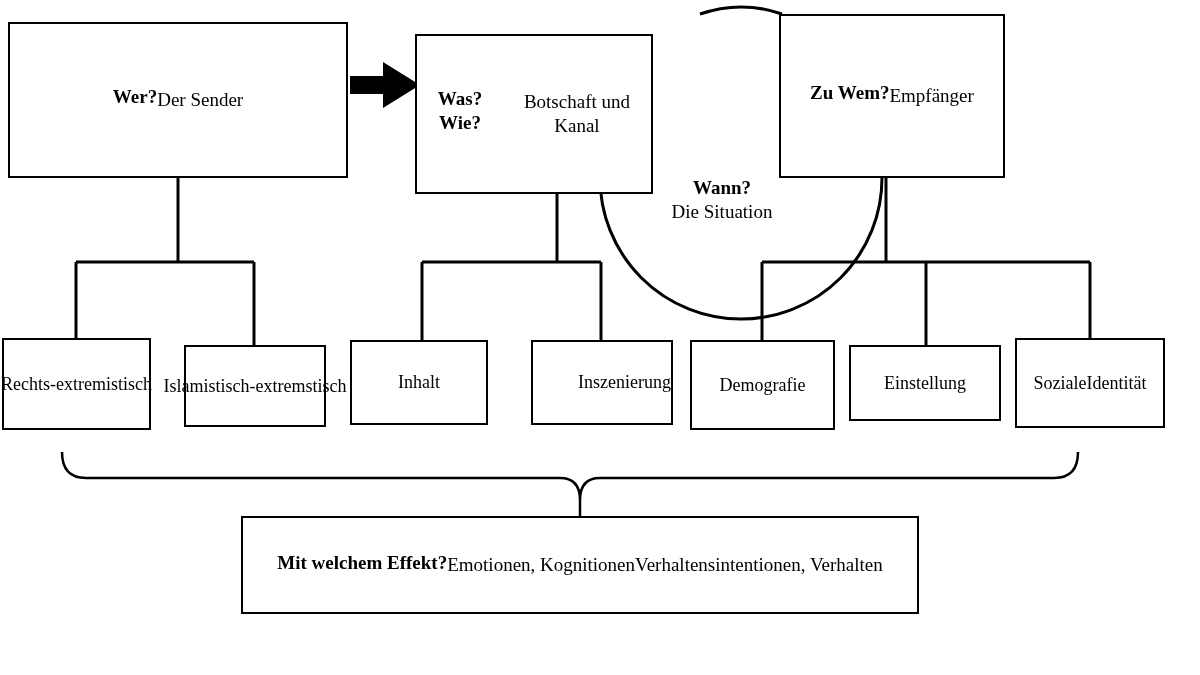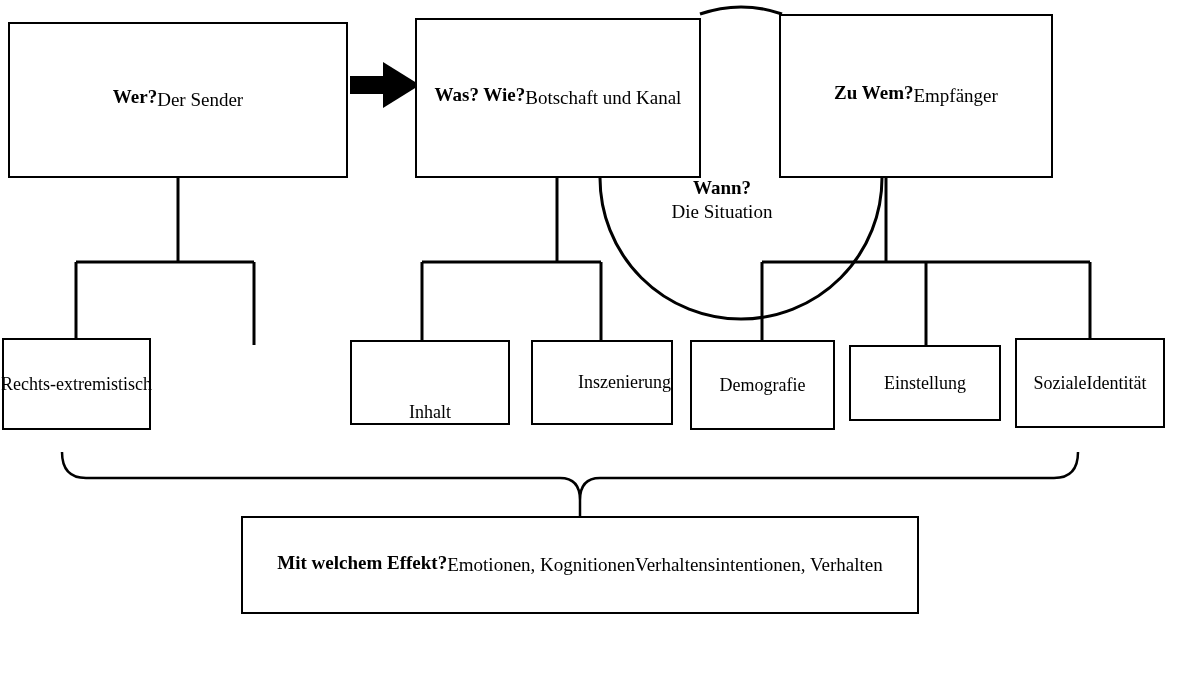--- a/index.html
+++ b/index.html
@@ -97,42 +97,46 @@
 
     <path d="M 62 452 Q 62 478 86 478 L 560 478 Q 580 478 580 500 Q 580 478 600 478 L 1054 478 Q 1078 478 1078 452" fill="none" stroke="#000000" stroke-width="2.5"></path>
     <line x1="580" y1="500" x2="580" y2="516" stroke="#000000" stroke-width="2.5"></line>
   </svg>
 
   <div class="box top-box" style="left:8px; top:22px; width:340px; height:156px;">
     <span class="ttl">Wer?</span>
     <span>Der Sender</span>
   </div>
 
-  <div class="box top-box" style="left:415px; top:18px; width:286px; height:160px;">
+  <div class="box top-box" style="left:415px; top:34px; width:238px; height:160px;">
     <span class="ttl">Was? Wie?</span>
     <span>Botschaft und Kanal</span>
   </div>
 
-  <div class="box top-box" style="left:779px; top:14px; width:274px; height:164px;">
+  <div class="box top-box" style="left:779px; top:14px; width:226px; height:164px;">
     <span class="ttl">Zu Wem?</span>
     <span>Empfänger</span>
   </div>
 
   <div class="situation-label" style="left:632px; top:176px; width:180px;">
     <div class="ttl">Wann?</div>
     <div>Die Situation</div>
   </div>
 
   <div class="box leaf-box" style="left:2px; top:338px; width:149px; height:92px;">
     <span>Rechts-</span>
     <span>extremistisch</span>
   </div>
 
+  <div class="box leaf-box" style="left:184px; top:345px; width:142px; height:82px;">
+    <span>Islamistisch-</span>
+    <span>extremstisch</span>
+  </div>
 
-  <div class="box leaf-box" style="left:350px; top:340px; width:160px; height:85px;align-items:flex-end;">
+  <div class="box leaf-box" style="left:350px; top:340px; width:138px; height:85px;">
     <span>Inhalt</span>
   </div>
 
   <div class="box leaf-box" style="left:531px; top:340px; width:142px; height:85px;justify-content:flex-end;">
     <span>Inszenierung</span>
   </div>
 
   <div class="box leaf-box" style="left:690px; top:340px; width:145px; height:90px;">
     <span>Demografie</span>
   </div>

